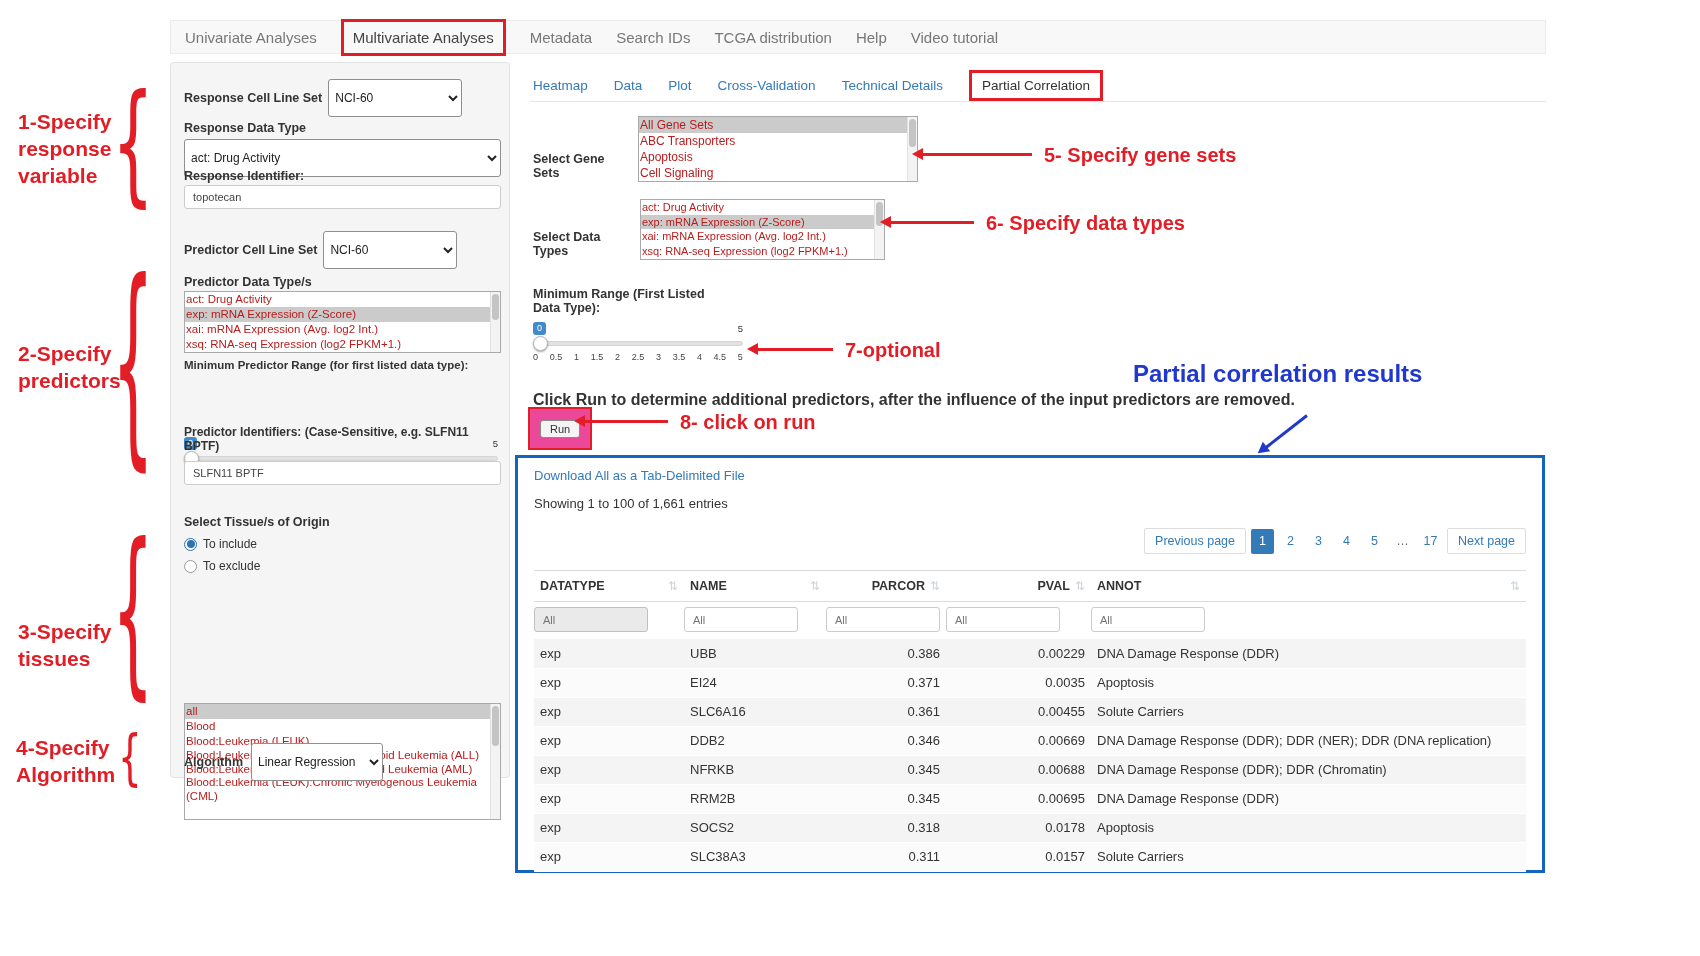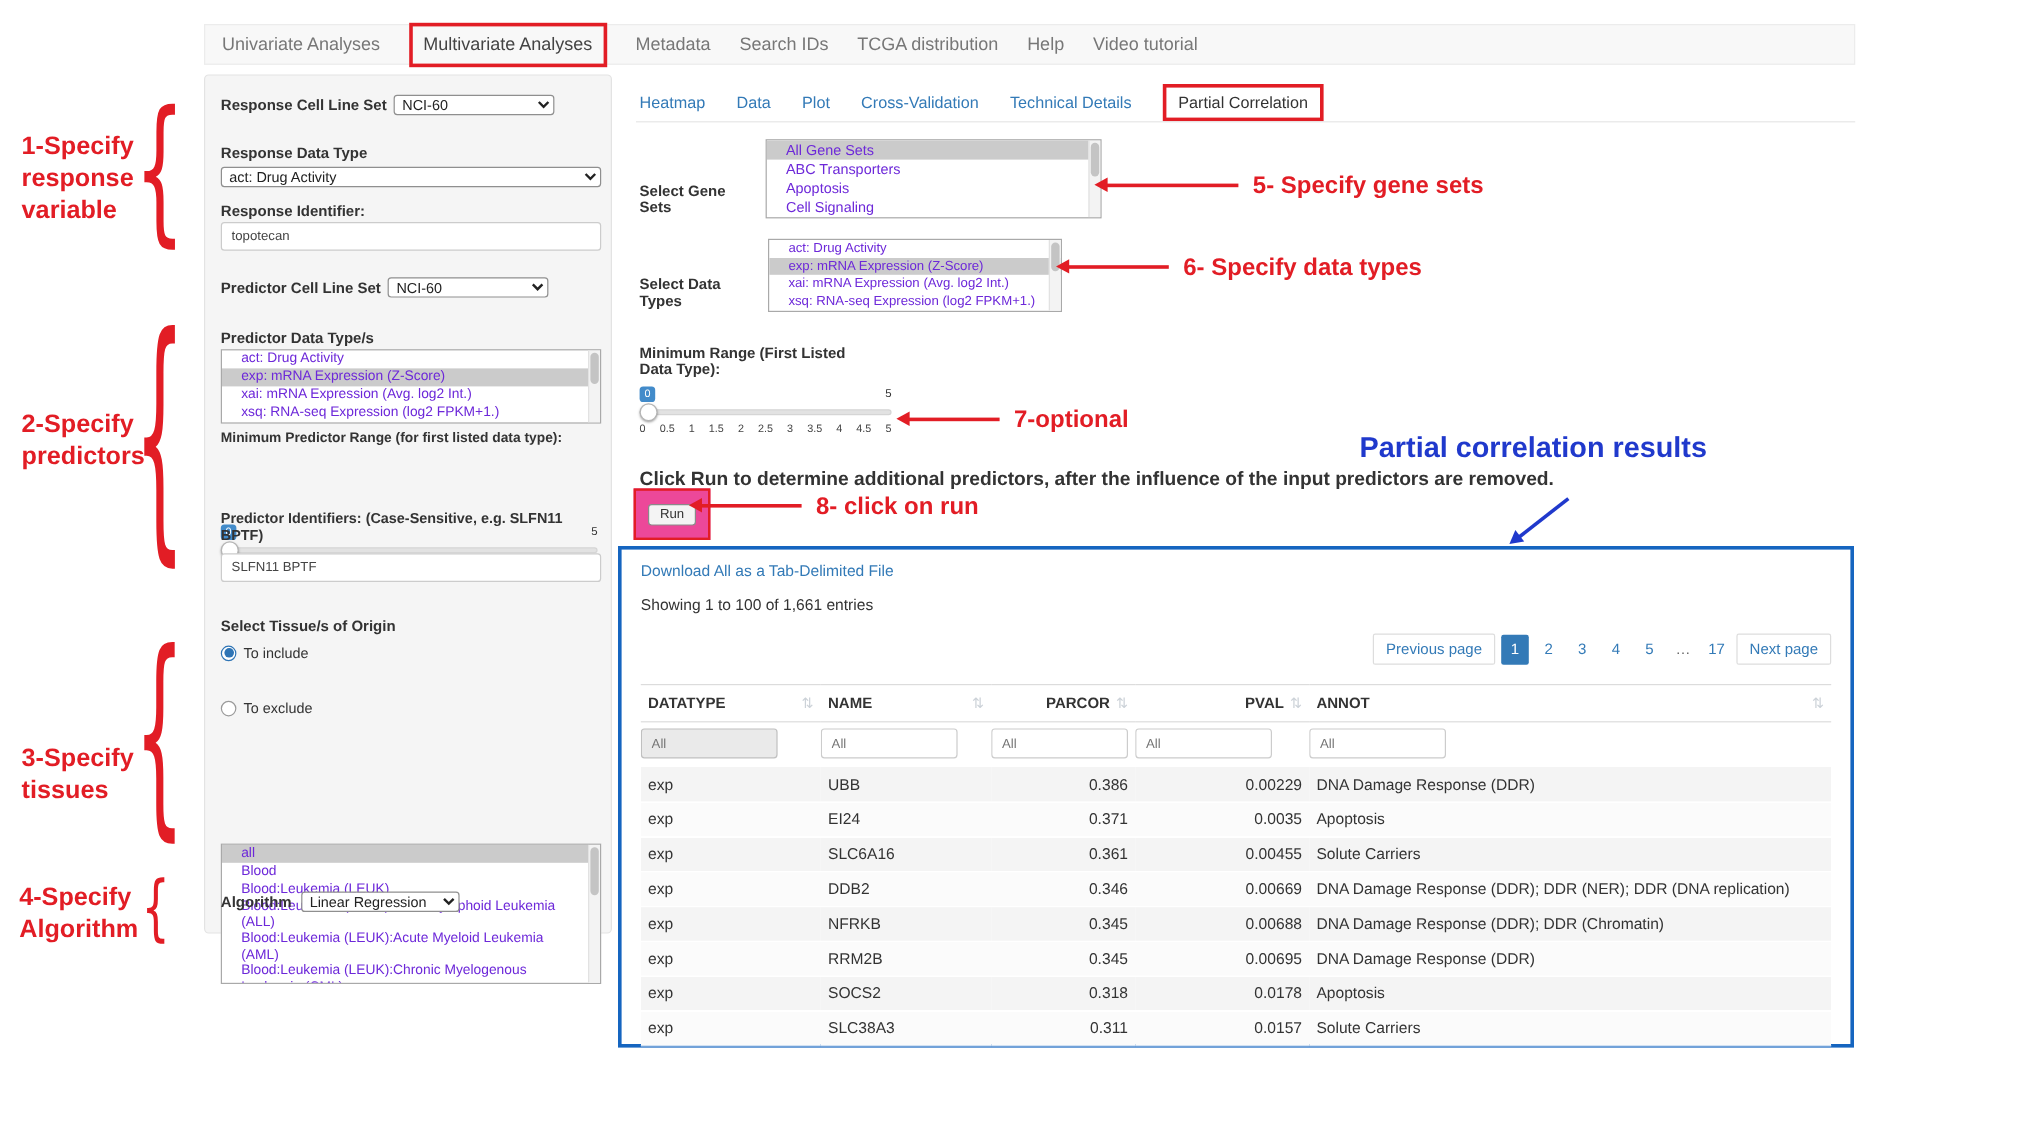--- a/index.html
+++ b/index.html
@@ -13,26 +13,26 @@
         font-size:15px;color:#777;}
 .nav-item{white-space:nowrap;cursor:pointer}
 .nav-item.active{color:#444}
 .nav-item.framed{border:3px solid var(--annotation_red,#e21d25);padding:7px 9px;background:#f8f8f8}
 
 
 .sidebar{position:absolute;left:170px;top:62px;width:340px;height:716px;background:#f5f5f5;
          border:1px solid #e3e3e3;border-radius:4px}
 .blk{position:absolute;left:13px}
 .lbl{font-weight:bold;font-size:12.5px;color:#333}
-select.ctl{border:1px solid #8f8f8f;border-radius:3px;background:#fff;font-size:12px;height:17px;
+select.ctl{border:1px solid #8f8f8f;border-radius:3px;background:#fff;font-size:12px;height:38px;
            padding:0 2px;color:#222;font-family:inherit}
 input.ctl{border:1px solid #ccc;border-radius:3px;background:#fff;font-size:11px;height:24px;
           padding:0 8px;color:#444;width:317px;font-family:inherit}
 .listbox{position:relative;background:#fff;border:1px solid #a9a9a9;overflow:hidden}
-.opt{font-size:11.5px;line-height:15px;padding:0 16px;white-space:nowrap;color:#6d28d9;cursor:pointer}
+.opt{font-size:11.5px;line-height:15px;padding:0 1px;white-space:nowrap;color:#b91c1c;cursor:pointer}
 .opt.wrap{white-space:normal;line-height:13.5px}
 .opt.selected{background:var(--selected_gray,#cbcbcb)}
 .opt.g{font-size:12px;line-height:16px}
 .opt.d{font-size:11px;line-height:14.5px}
 .vscroll{position:absolute;right:0;top:0;bottom:0;width:10px;background:#f3f3f3;border-left:1px solid #e2e2e2}
 .vscroll .thumb{position:absolute;left:1px;width:7px;border-radius:4px;background:#c4c4c4}
 
 
 .slider{position:relative}
 .slider .badge{position:absolute;top:0;left:0;background:#428bca;color:#fff;font-size:9px;
@@ -174,21 +174,21 @@
   </div>
 
   <div class="blk lbl" style="top:362px;width:316px;font-size:12px;">Predictor Identifiers: (Case-Sensitive, e.g. SLFN11 BPTF)</div>
   <input class="blk ctl" style="top: 398px;" value="SLFN11 BPTF">
 
   <div class="blk lbl" style="top:452px;">Select Tissue/s of Origin</div>
   <div class="blk radio-row" style="top:474px;">
     <span class="radio checked"></span>
     <span>To include</span>
   </div>
-  <div class="blk radio-row" style="top:496px;margin-top:24px;">
+  <div class="blk radio-row" style="top:496px;">
     <span class="radio"></span>
     <span>To exclude</span>
   </div>
 
   <div class="blk listbox" style="top:532px;width:317px;height:117px;">
     <div class="opt selected">all</div>
     <div class="opt">Blood</div>
     <div class="opt">Blood:Leukemia (LEUK)</div>
     <div class="opt wrap">Blood:Leukemia (LEUK):Acute Lymphoid Leukemia (ALL)</div>
     <div class="opt wrap">Blood:Leukemia (LEUK):Acute Myeloid Leukemia (AML)</div>

